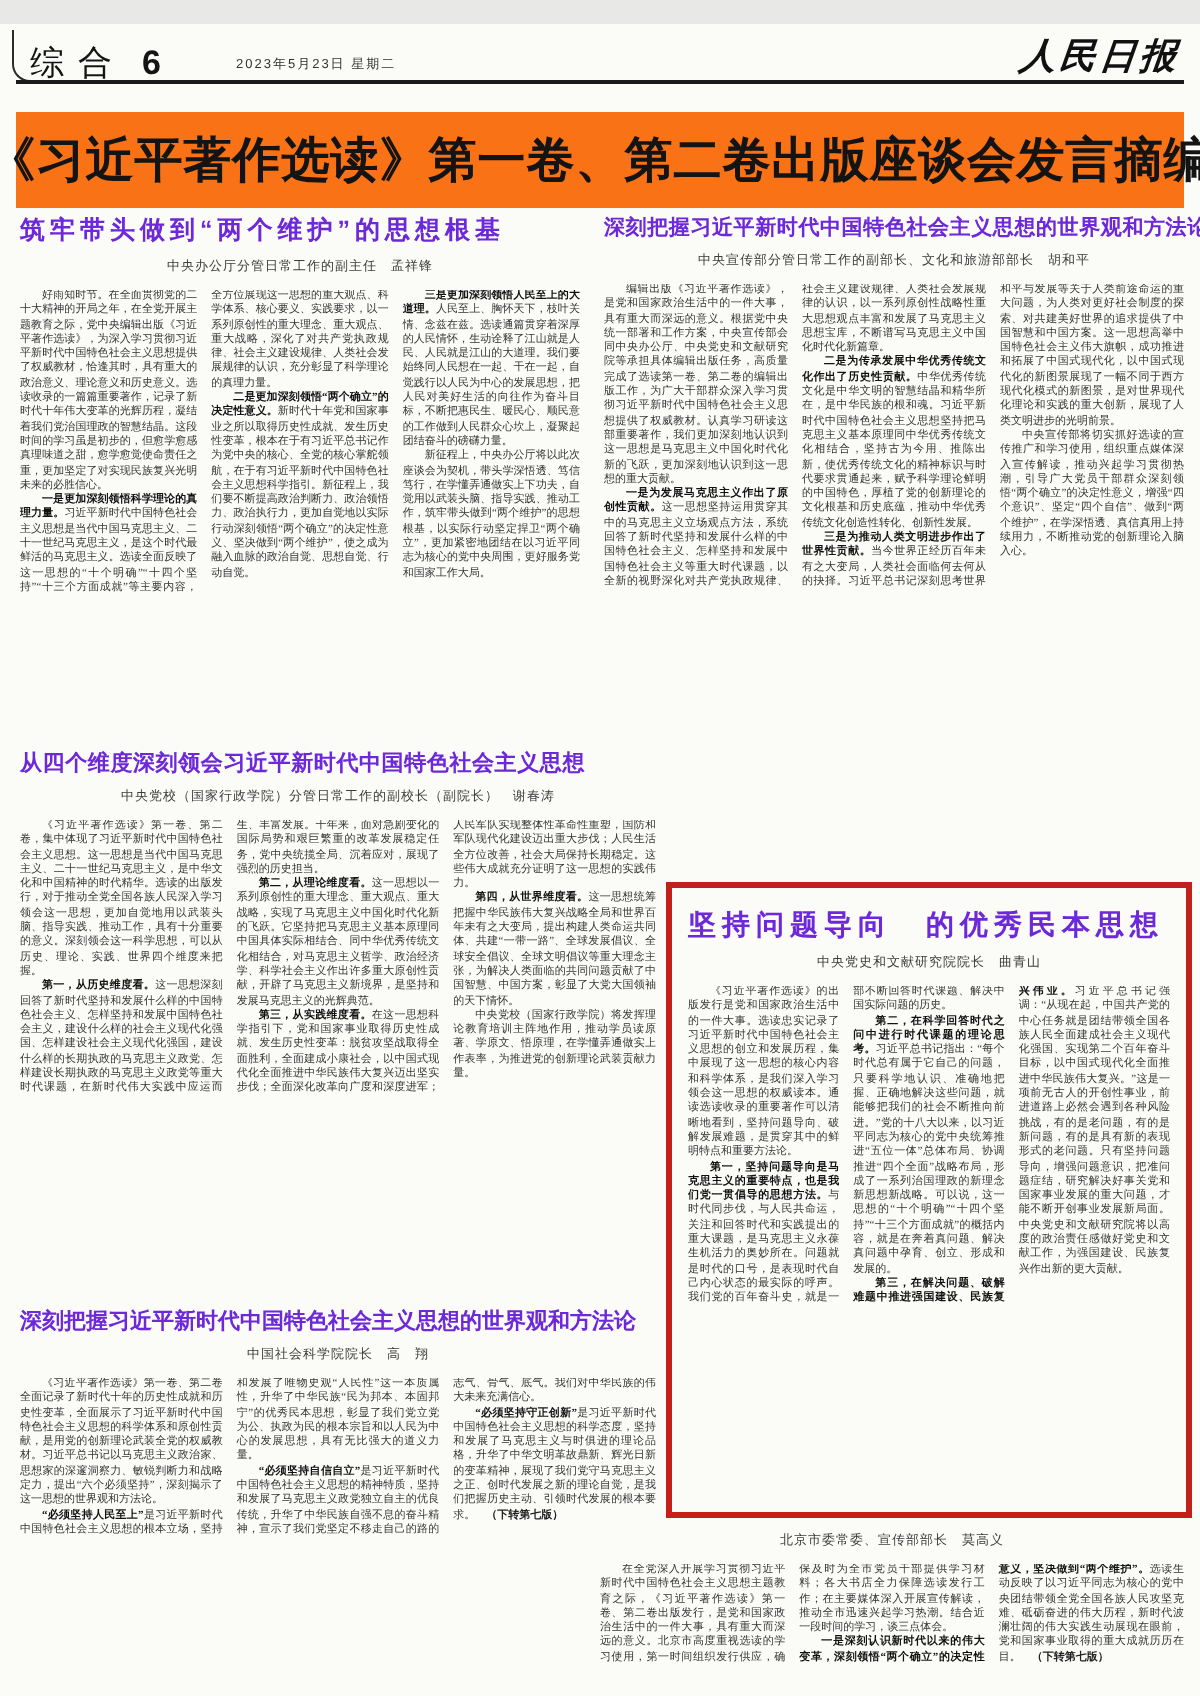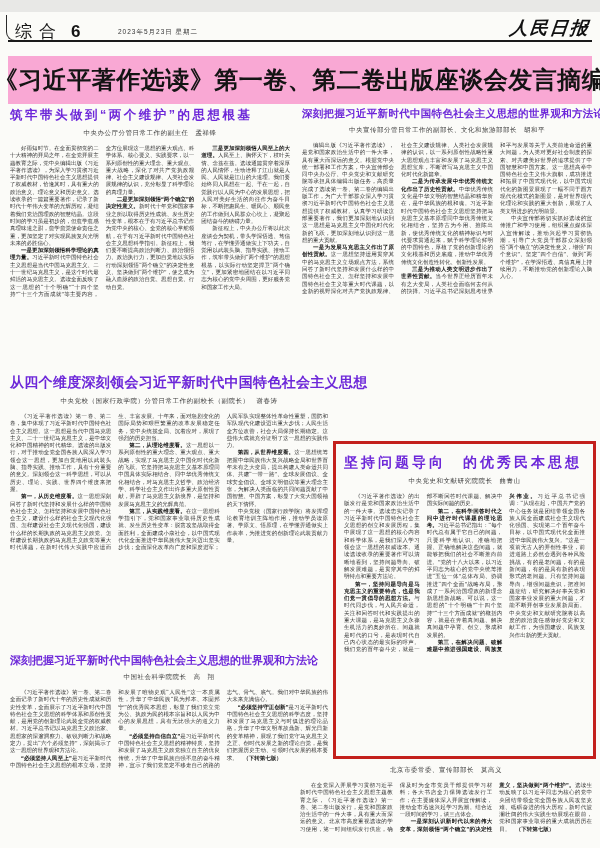--- a/index.html
+++ b/index.html
@@ -50,21 +50,21 @@
   
   .a-top-left   { left:10px;  top:95px;  width:280px; }
   .a-top-left   .art-headline { font-size:12.5px; letter-spacing:2.5px; }
   .a-top-left   .art-body { height:216px; }
 
   .a-top-right  { left:302px; top:95px;  width:290px; }
   .a-top-right  .art-headline { font-size:10.5px; letter-spacing:0.3px; }
   .a-top-right  .art-body { height:288px; }
 
   .a-mid-left   { left:10px;  top:362px; width:318px; }
-  .a-mid-left   .art-headline { font-size:14px; letter-spacing:0.3px;font-family:Liberation Mono, monospace; }
+  .a-mid-left   .art-headline { font-size:11px; letter-spacing:0.3px;font-family:Liberation Mono, monospace; }
   .a-mid-left   .art-body { height:243px; }
 
   .a-featured {
     left:333px; top:429px; width:263px; height:318px;
     border:3px solid #c3201c; background:#fbfbf8; padding:7px 8px 6px 8px;
   }
   .a-featured .art-headline { font-size:14px; letter-spacing:3px; margin-top:3px; }
   .a-featured .art-body { height:252px; }
 
   .a-bottom-left { left:10px; top:641px; width:318px; }
@@ -81,21 +81,21 @@
 <div class="page">
 
   <div class="section-block">
     <span class="section-name">综合</span>
     <span class="page-num">6</span>
   </div>
   <div class="date-line">2023年5月23日 星期二</div>
   <div class="masthead-logo">人民日报</div>
   <div class="masthead-rule"></div>
 
-  <div class="banner" id="banner" style="background: #f9a8d4;">
+  <div class="banner" id="banner" style="background: #f97316;">
     <div class="banner-headline">《习近平著作选读》第一卷、第二卷出版座谈会发言摘编</div>
   </div>
 
   <div class="article a-top-left">
     <div class="art-headline">筑牢带头做到“两个维护”的思想根基</div>
     <div class="art-byline">中央办公厅分管日常工作的副主任　孟祥锋</div>
     <div class="art-body">
         <p>好雨知时节。在全面贯彻党的二十大精神的开局之年，在全党开展主题教育之际，党中央编辑出版《习近平著作选读》，为深入学习贯彻习近平新时代中国特色社会主义思想提供了权威教材，恰逢其时，具有重大的政治意义、理论意义和历史意义。选读收录的一篇篇重要著作，记录了新时代十年伟大变革的光辉历程，凝结着我们党治国理政的智慧结晶。这段时间的学习虽是初步的，但愈学愈感真理味道之甜，愈学愈觉使命责任之重，更加坚定了对实现民族复兴光明未来的必胜信心。</p>
         <p><b>一是更加深刻领悟科学理论的真理力量。</b>习近平新时代中国特色社会主义思想是当代中国马克思主义、二十一世纪马克思主义，是这个时代最鲜活的马克思主义。选读全面反映了这一思想的“十个明确”“十四个坚持”“十三个方面成就”等主要内容，全方位展现这一思想的重大观点、科学体系、核心要义、实践要求，以一系列原创性的重大理念、重大观点、重大战略，深化了对共产党执政规律、社会主义建设规律、人类社会发展规律的认识，充分彰显了科学理论的真理力量。</p>
         <p><b>二是更加深刻领悟“两个确立”的决定性意义。</b>新时代十年党和国家事业之所以取得历史性成就、发生历史性变革，根本在于有习近平总书记作为党中央的核心、全党的核心掌舵领航，在于有习近平新时代中国特色社会主义思想科学指引。新征程上，我们要不断提高政治判断力、政治领悟力、政治执行力，更加自觉地以实际行动深刻领悟“两个确立”的决定性意义、坚决做到“两个维护”，使之成为融入血脉的政治自觉、思想自觉、行动自觉。</p>

